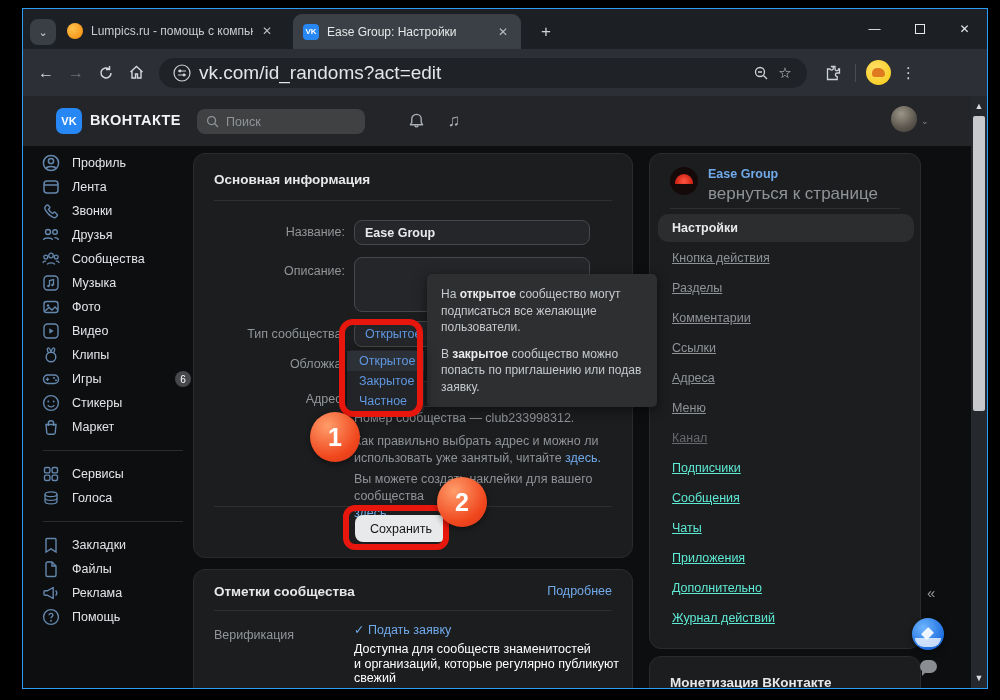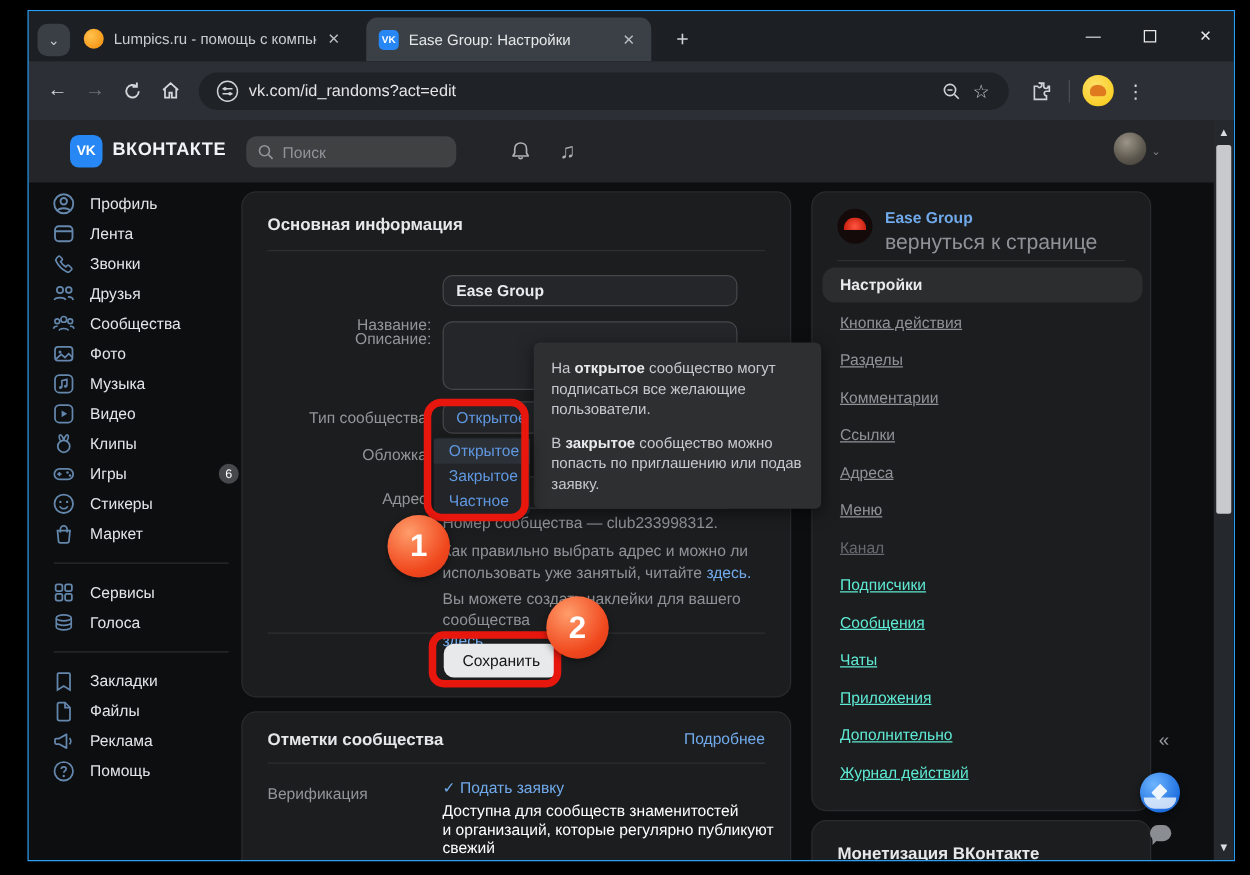--- a/index.html
+++ b/index.html
@@ -20,21 +20,21 @@
   .newtab{position:absolute;left:510px;top:10px;width:26px;height:26px;color:#cfd2d6;font-size:17px;display:flex;align-items:center;justify-content:center;}
   .wincontrols{position:absolute;right:0;top:0;height:40px;display:flex;align-items:center;}
   .winbtn{width:45px;height:30px;display:flex;align-items:center;justify-content:center;color:#e8e9ea;font-size:12px;}
   .maxbox{width:10px;height:10px;border:1px solid #e8e9ea;display:inline-block;}
   
   .toolbar{height:47px;background:#2c3036;flex:none;display:flex;align-items:center;padding:0 8px;position:relative;}
   .navbtn{width:30px;height:30px;display:flex;align-items:center;justify-content:center;color:#d3d6da;font-size:16px;flex:none;}
   .navbtn.dim{color:#6d7177;}
   .urlpill{margin-left:8px;width:648px;height:30px;background:#1f2327;border-radius:15px;display:flex;align-items:center;padding:0 10px;flex:none;}
   .siteinfo{width:18px;height:18px;margin:0 8px 0 4px;flex:none;}
-  .urltext{flex:1;color:#e3e5e8;font-size:13px;white-space:nowrap;overflow:hidden;}
+  .urltext{flex:1;color:#e3e5e8;font-size:19px;white-space:nowrap;overflow:hidden;}
   .pill-ico{width:24px;height:24px;display:flex;align-items:center;justify-content:center;color:#cfd2d6;flex:none;font-size:15px;}
   .tool-right{display:flex;align-items:center;margin-left:14px;}
   .sep{width:1px;height:18px;background:#4a4e54;margin:0 10px;}
   .chrome-avatar{width:25px;height:25px;border-radius:50%;background:radial-gradient(circle at 40% 35%,#ffe06a,#f6c90f);position:relative;overflow:hidden;flex:none;}
   .chrome-avatar::after{content:"";position:absolute;left:6px;top:8px;width:13px;height:9px;border-radius:5px 6px 3px 3px;background:#e07a1f;}
   .dots{color:#cfd2d6;font-size:15px;margin-left:10px;letter-spacing:0;}
   
   .content{flex:1;position:relative;background:#0d0e10;overflow:hidden;}
   .vk-header{position:absolute;left:0;top:0;right:0;height:50px;background:#232528;}
   .vk-logo{position:absolute;left:33px;top:12px;width:26px;height:26px;border-radius:7px;background:#2787f5;color:#fff;font-weight:bold;font-size:11px;display:flex;align-items:center;justify-content:center;}
@@ -250,41 +250,41 @@
                   <circle cx="4.8" cy="8" r="1.9" stroke="currentColor" fill="none" stroke-width="1.3"></circle>
                   <circle cx="15.2" cy="8" r="1.9" stroke="currentColor" fill="none" stroke-width="1.3"></circle>
                   <path d="M6.3 15.5c.5-2.3 6.9-2.3 7.4 0M1.8 14c.3-1.5 1.9-2.1 3.3-1.9M18.2 14c-.3-1.5-1.9-2.1-3.3-1.9" stroke="currentColor" fill="none" stroke-width="1.3"></path>
                 </svg>
               </span>
               <span>Сообщества</span>
             </div>
           <div class="lsb-item">
               <span class="ic">
                 <svg width="20" height="20" viewBox="0 0 20 20">
-                  <rect x="3" y="4.5" width="14" height="11" rx="2.5" stroke="currentColor" fill="none" stroke-width="1.4"></rect>
-                  <circle cx="7" cy="8.5" r="1.2" fill="currentColor"></circle>
-                  <path d="M4 14l4-3.5 3 2.5 3-3 3 3" stroke="currentColor" fill="none" stroke-width="1.4"></path>
-                </svg>
-              </span>
-              <span>Фото</span>
-            </div>
-          <div class="lsb-item">
-              <span class="ic">
-                <svg width="20" height="20" viewBox="0 0 20 20">
                   <rect x="3" y="3" width="14" height="14" rx="3.5" stroke="currentColor" fill="none" stroke-width="1.4"></rect>
                   <path d="M8.5 13V7.5l4-1V12" stroke="currentColor" fill="none" stroke-width="1.3"></path>
                   <circle cx="7.4" cy="13" r="1.2" fill="currentColor"></circle>
                   <circle cx="11.4" cy="12" r="1.2" fill="currentColor"></circle>
                 </svg>
               </span>
               <span>Музыка</span>
             </div>
           <div class="lsb-item">
               <span class="ic">
                 <svg width="20" height="20" viewBox="0 0 20 20">
+                  <rect x="3" y="4.5" width="14" height="11" rx="2.5" stroke="currentColor" fill="none" stroke-width="1.4"></rect>
+                  <circle cx="7" cy="8.5" r="1.2" fill="currentColor"></circle>
+                  <path d="M4 14l4-3.5 3 2.5 3-3 3 3" stroke="currentColor" fill="none" stroke-width="1.4"></path>
+                </svg>
+              </span>
+              <span>Фото</span>
+            </div>
+          <div class="lsb-item">
+              <span class="ic">
+                <svg width="20" height="20" viewBox="0 0 20 20">
                   <rect x="3" y="3" width="14" height="14" rx="3.5" stroke="currentColor" fill="none" stroke-width="1.4"></rect>
                   <path d="M8.3 7.3l4.4 2.7-4.4 2.7z" fill="currentColor"></path>
                 </svg>
               </span>
               <span>Видео</span>
             </div>
           <div class="lsb-item">
               <span class="ic">
                 <svg width="20" height="20" viewBox="0 0 20 20">
                   <circle cx="10" cy="12" r="4.8" stroke="currentColor" fill="none" stroke-width="1.4"></circle>
@@ -382,21 +382,21 @@
                 </svg>
               </span>
               <span>Помощь</span>
             </div>
         </div>
 
         <div class="panel p-main">
           <div class="p-title">Основная информация</div>
           <div class="hr" style="top:46px;"></div>
 
-          <div class="f-label" style="top:71px;margin-top:28px;">Название:</div>
+          <div class="f-label" style="top:71px;">Название:</div>
           <div class="f-input" style="top:66px;height:25px;">
               <span class="f-value">Ease Group</span>
             </div>
 
           <div class="f-label" style="top:110px;">Описание:</div>
           <div class="f-input" style="top:103px;height:55px;"></div>
 
           <div class="f-label" style="top:173px;">Тип сообщества:</div>
           <div class="f-input f-select" style="top:167px;height:26px;">
               <span>Открытое</span>

